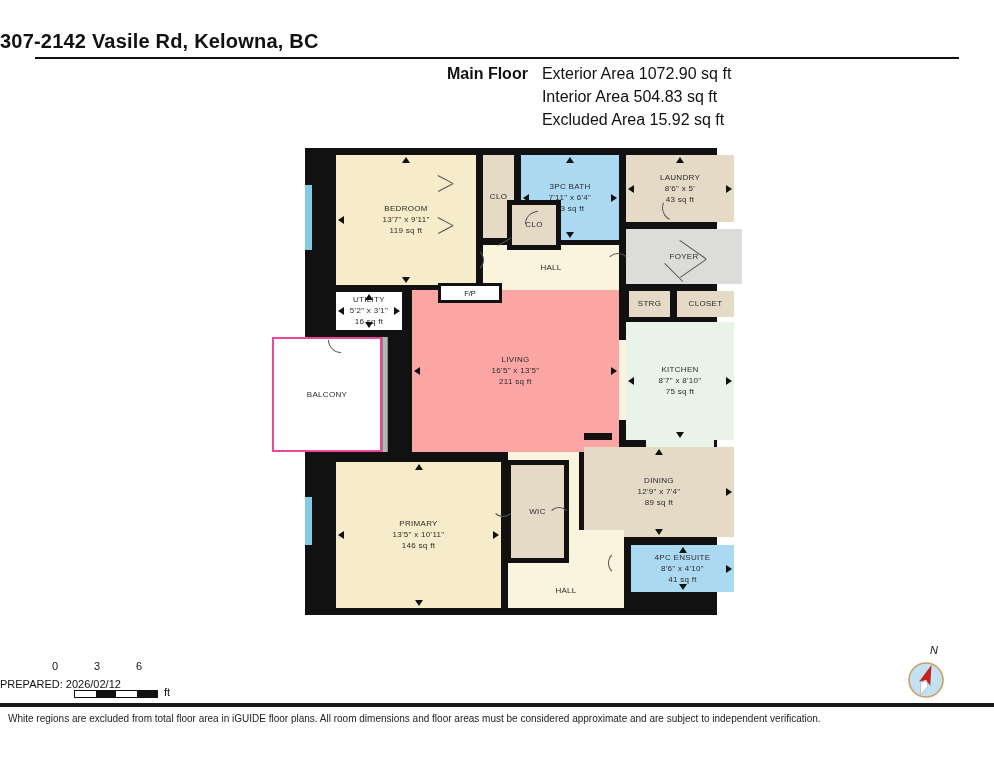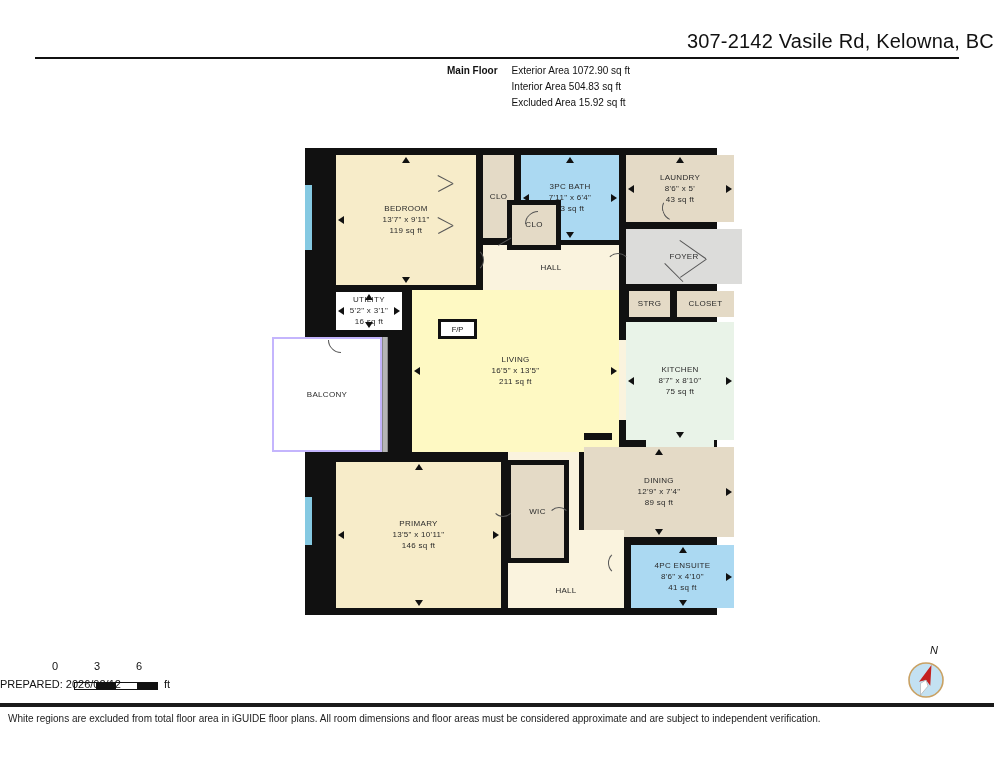--- a/index.html
+++ b/index.html
@@ -2,25 +2,25 @@
 <html><head>
 <meta charset="utf-8">
 <style>
   * { box-sizing: border-box; }
   html,body { margin:0; padding:0; }
   body {
     width:994px; height:768px; position:relative; background:#fff;
     font-family:"Liberation Sans", sans-serif; color:#111; overflow:hidden;
   }
   .title {
-    position:absolute; top:30px; left:0; width:100%; text-align:right;
-    font-size:20px; font-weight:normal; letter-spacing:.2px;
+    position:absolute; top:30px; left:0; width:100%; text-align:left;
+    font-size:20px; font-weight:bold; letter-spacing:.2px;
   }
   .head-rule { position:absolute; top:57px; left:35px; width:924px; height:2px; background:#111; }
-  .areas { position:absolute; top:65px; left:447px; display:flex; font-size:10px; }
+  .areas { position:absolute; top:65px; left:447px; display:flex; font-size:16px; }
   .areas .flabel { font-weight:bold; margin-right:14px; white-space:nowrap; }
   .areas .vals { display:flex; flex-direction:column; gap:5px; }
 
   
   .plan { position:absolute; left:270px; top:145px; width:452px; height:478px; }
   .plan .base { position:absolute; left:35px; top:3px; width:412px; height:467px; background:#111; }
   .room, .blk, .pass { position:absolute;margin-left:24px; }
   .room .rlabel {
     position:absolute; inset:0; display:flex; flex-direction:column; gap:1px;
     align-items:center; justify-content:center; text-align:center;
@@ -31,27 +31,27 @@
   .blk { background:#111; }
   .ar { position:absolute; width:0; height:0; border:4px solid transparent; }
   .ar.u { border-top:none; border-bottom:6px solid #111; top:2px;  left:50%; margin-left:-4px; }
   .ar.d { border-bottom:none; border-top:6px solid #111; bottom:2px; left:50%; margin-left:-4px; }
   .ar.l { border-left:none; border-right:6px solid #111; left:2px; top:50%; margin-top:-4px; }
   .ar.r { border-right:none; border-left:6px solid #111; right:2px; top:50%; margin-top:-4px; }
   .arc { position:absolute; border:1px solid #555; border-color:transparent transparent transparent #555; border-radius:50%; }
   .leaf { position:absolute; height:0; border-top:1px solid #555; transform-origin:0 0; }
   .win { position:absolute; background:#85C9E2; }
   .slider { position:absolute; background:#B5B5B5; border-left:1px solid #888; border-right:1px solid #888; }
-  .balcony { position:absolute; background:#fff; border:2px solid #c4b5fd; }
+  .balcony { position:absolute; background:#fff; border:2px solid #ec4899; }
   .fpbox { position:absolute; background:#fff; border:3px solid #111; display:flex; align-items:center; justify-content:center; font-size:7.5px; }
 
   
   .scale { position:absolute; left:55px; top:660px; width:130px; font-size:11px; }
   .sticks { display:flex; justify-content:space-between; width:90px; margin-left:-3px; }
-  .srow { display:flex; align-items:flex-end; gap:6px; margin-top:6px;padding-left:19px; }
+  .srow { display:flex; align-items:flex-end; gap:6px; margin-top:14px;padding-left:19px; }
   .sbar { display:flex; width:84px; height:8px; border:1px solid #111; }
   .sbar i { display:block; width:21px; height:100%; }
   .prepared { position:absolute; top:678px; left:0; width:100%; text-align:left; font-size:11px; }
   .compass { position:absolute; left:900px; top:643px; }
   .foot-rule { position:absolute; top:703px; left:0; width:994px; height:4px; background:#1a1a1a; }
   .disclaimer { position:absolute; top:713px; left:8px; font-size:10px; color:#222; }
 </style>
 </head>
 <body>
 
@@ -144,21 +144,21 @@
       <span>UTILITY</span>
       <span>5'2" x 3'1"</span>
       <span>16 sq ft</span>
     </div>
   <i class="ar u"></i>
       <i class="ar d"></i>
       <i class="ar l"></i>
       <i class="ar r"></i>
     </div>
 
-  <div class="room" style="left:118px;top:145px;width:207px;height:162px;background:#fef9c3">
+  <div class="room" style="left:118px;top:145px;width:207px;height:162px;background:#fca5a5">
     <div class="rlabel">
       <span>LIVING</span>
       <span>16'5" x 13'5"</span>
       <span>211 sq ft</span>
     </div>
   <i class="ar l"></i>
       <i class="ar r"></i>
     </div>
 
   <div class="room" style="left:332px;top:177px;width:108px;height:118px;background:#E9F3E8">
@@ -205,42 +205,42 @@
       <span>PRIMARY</span>
       <span>13'5" x 10'11"</span>
       <span>146 sq ft</span>
     </div>
   <i class="ar u"></i>
       <i class="ar d"></i>
       <i class="ar l"></i>
       <i class="ar r"></i>
     </div>
 
-  <div class="room" style="left:337px;top:400px;width:103px;height:63px;background:#ABD9F2">
+  <div class="room" style="left:337px;top:400px;width:103px;height:47px;background:#ABD9F2">
     <div class="rlabel">
       <span>4PC ENSUITE</span>
       <span>8'6" x 4'10"</span>
       <span>41 sq ft</span>
     </div>
   <i class="ar u"></i>
       <i class="ar d"></i>
       <i class="ar r"></i>
     </div>
 
   <div class="balcony" style="left:2px;top:192px;width:110px;height:115px;">
     <div class="rlabel" style="position:absolute;inset:0;display:flex;align-items:center;justify-content:center;font-size:8px;letter-spacing:.3px;color:#2a2a2a">
         <span>BALCONY</span>
       </div>
   </div>
   <div class="slider" style="left:112px;top:192px;width:6px;height:115px;"></div>
 
   <div class="win" style="left:35px;top:40px;width:7px;height:65px;"></div>
   <div class="win" style="left:35px;top:352px;width:7px;height:48px;"></div>
 
-  <div class="fpbox" style="left:168px;top:138px;width:39px;height:20px;margin-top:36px;">
+  <div class="fpbox" style="left:168px;top:138px;width:64px;height:20px;">
     <span>F/P</span>
   </div>
 
   <div class="blk" style="left:290px;top:288px;width:28px;height:7px;"></div>
 <div class="arc" style="left: 255px; top: 66px; width: 26px; height: 26px; transform: rotate(45deg);"></div>
     <div class="arc" style="left: 392px; top: 50px; width: 26px; height: 26px; transform: rotate(-20deg);"></div>
     <div class="arc" style="left: 336px; top: 108px; width: 24px; height: 24px; transform: rotate(90deg);"></div>
     <div class="arc" style="left: 58px; top: 182px; width: 26px; height: 26px; transform: rotate(-45deg);"></div>
     <div class="arc" style="left: 190px; top: 103px; width: 24px; height: 24px; transform: rotate(180deg);"></div>
     <div class="arc" style="left: 222px; top: 350px; width: 22px; height: 22px; transform: rotate(-90deg);"></div>

